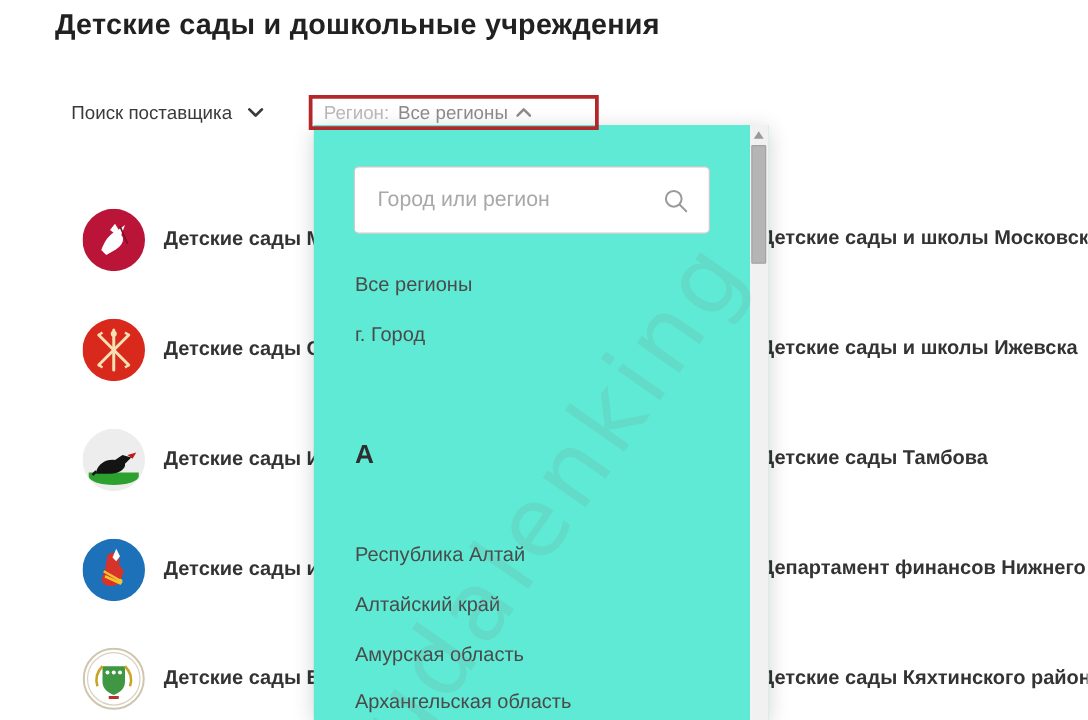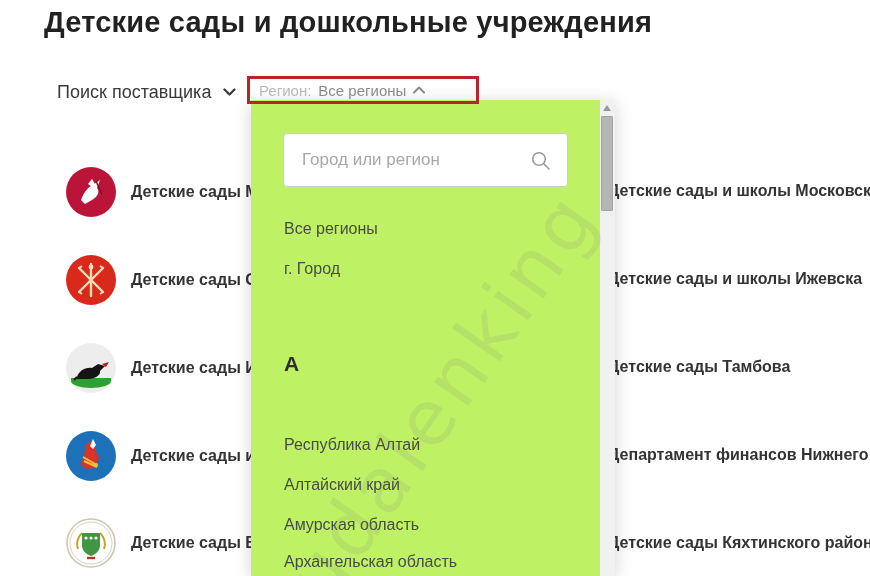--- a/index.html
+++ b/index.html
@@ -1,46 +1,46 @@
 <!DOCTYPE html>
 <html><head>
 <meta charset="utf-8">
 <style>
   html,body{margin:0;padding:0;}
   body{
     width:870px;height:576px;position:relative;overflow:hidden;
     background:#ffffff;font-family:"Liberation Sans",sans-serif;
   }
   .title{
-    position:absolute;left:44px;top:6px;font-size:29px;font-weight:700;
+    position:absolute;left:44px;top:6px;font-size:23px;font-weight:700;
     color:#212121;letter-spacing:.2px;white-space:nowrap;
   }
   
   .supplier{
     position:absolute;left:57px;top:82px;display:flex;align-items:center;gap:12px;
-    font-size:18px;color:#3a3a3a;cursor:pointer;z-index:2;
+    font-size:15px;color:#3a3a3a;cursor:pointer;z-index:2;
   }
   .region-box{
     position:absolute;left:247px;top:76px;width:232px;height:28px;box-sizing:border-box;
     border:3px solid #b3272b;display:flex;align-items:center;gap:7px;padding:0 9px;
     font-size:15px;z-index:10;cursor:pointer;background:transparent;text-align:right;
   }
   .region-label{color:#b8b8b8;}
   .region-value{color:#8a8a8a;}
   
   .prov-left{position:absolute;display:flex;align-items:center;gap:15px;z-index:1;}
   .prov-left .emblem{width:50px;height:50px;flex:0 0 50px;}
   .prov-name{font-size:16px;font-weight:700;color:#333;white-space:nowrap;}
   .prov-right{
     position:absolute;left:608px;font-size:16px;font-weight:700;color:#333;
     white-space:nowrap;z-index:1;
   }
   
   .panel{
-    position:absolute;left:251px;top:100px;width:364px;height:476px;background:#bef264;
+    position:absolute;left:251px;top:100px;width:364px;height:476px;background:#5eead4;
     box-shadow:0 3px 16px rgba(0,0,0,.18);z-index:5;
   }
   .searchbox{
     position:absolute;left:32px;top:33px;width:285px;height:54px;box-sizing:border-box;
     border:1px solid #ccc;border-radius:4px;display:flex;align-items:center;padding:0 16px;
     background:#fff;
   }
   .searchbox input{
     border:none;outline:none;flex:1;font-size:17px;color:#444;background:transparent;
     font-family:"Liberation Sans",sans-serif;min-width:0;

